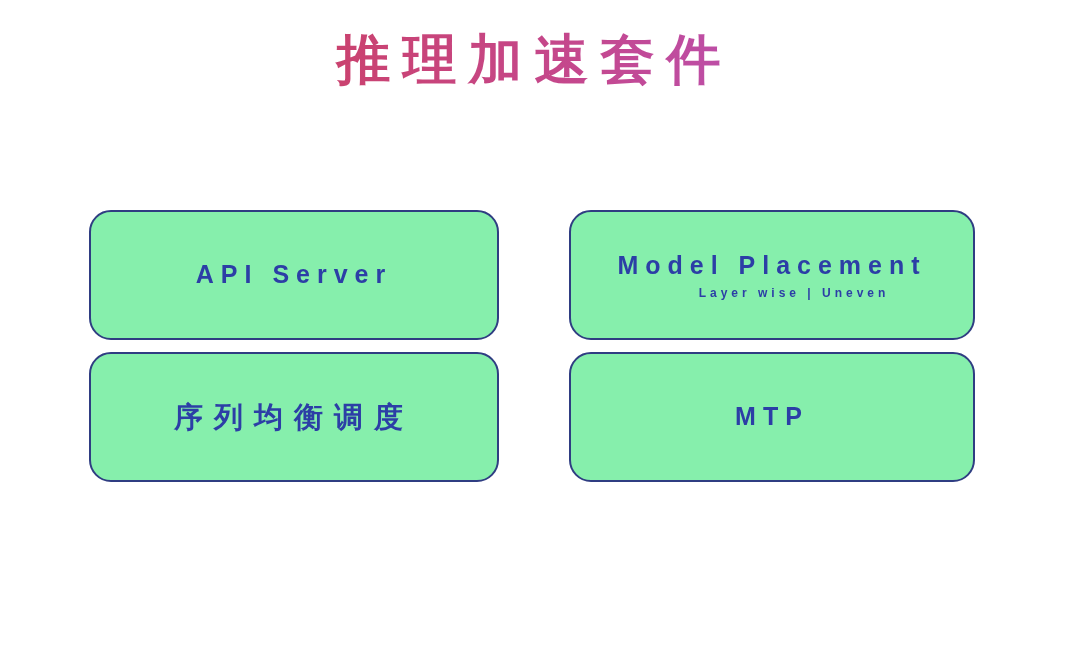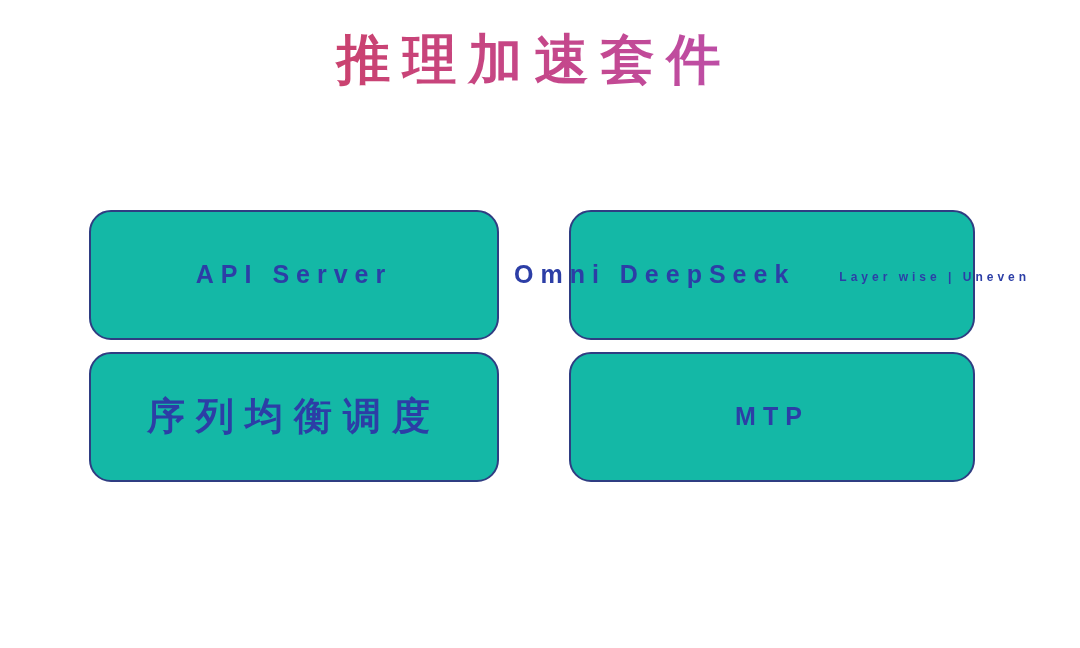--- a/index.html
+++ b/index.html
@@ -39,36 +39,37 @@
     top:210px;
     display:grid;
     grid-template-columns:410px 406px;
     column-gap:70px;
     grid-auto-rows:130px;
     row-gap:12px;
   }
   .card{
     border:2px solid var(--box-border);
     border-radius:22px;
-    background:#14b8a6;
+    background:#86efac;
     display:flex;
+    flex-direction:column;
     align-items:center;
     justify-content:center;
     color:var(--box-text);
     text-align:center;
   }
   .card-title{
     font-size:25px;
     font-weight:bold;
     letter-spacing:7px;
     line-height:1.25;
     white-space:nowrap;
   }
   .card-title.cjk{
-    font-size:38px;
+    font-size:29px;
     letter-spacing:11px;
     text-align:right;
   }
   .card-subtitle{
     margin-top:4px;
     font-size:12px;
     font-weight:bold;
     letter-spacing:4px;
     white-space:nowrap;
     padding-left:44px;
@@ -87,21 +88,21 @@
 
 <h1 class="page-title">推理加速套件</h1>
 
 <div class="cards-grid">
 
   <div class="card">
     <div class="card-title">API Server</div>
   </div>
 
   <div class="card">
-    <div class="card-title">Omni DeepSeek</div>
+    <div class="card-title">Model Placement</div>
     <div class="card-subtitle">Layer wise | Uneven</div>
   </div>
 
   <div class="card">
     <div class="card-title cjk">序列均衡调度</div>
   </div>
 
   <div class="card">
     <div class="card-title">MTP</div>
   </div>

